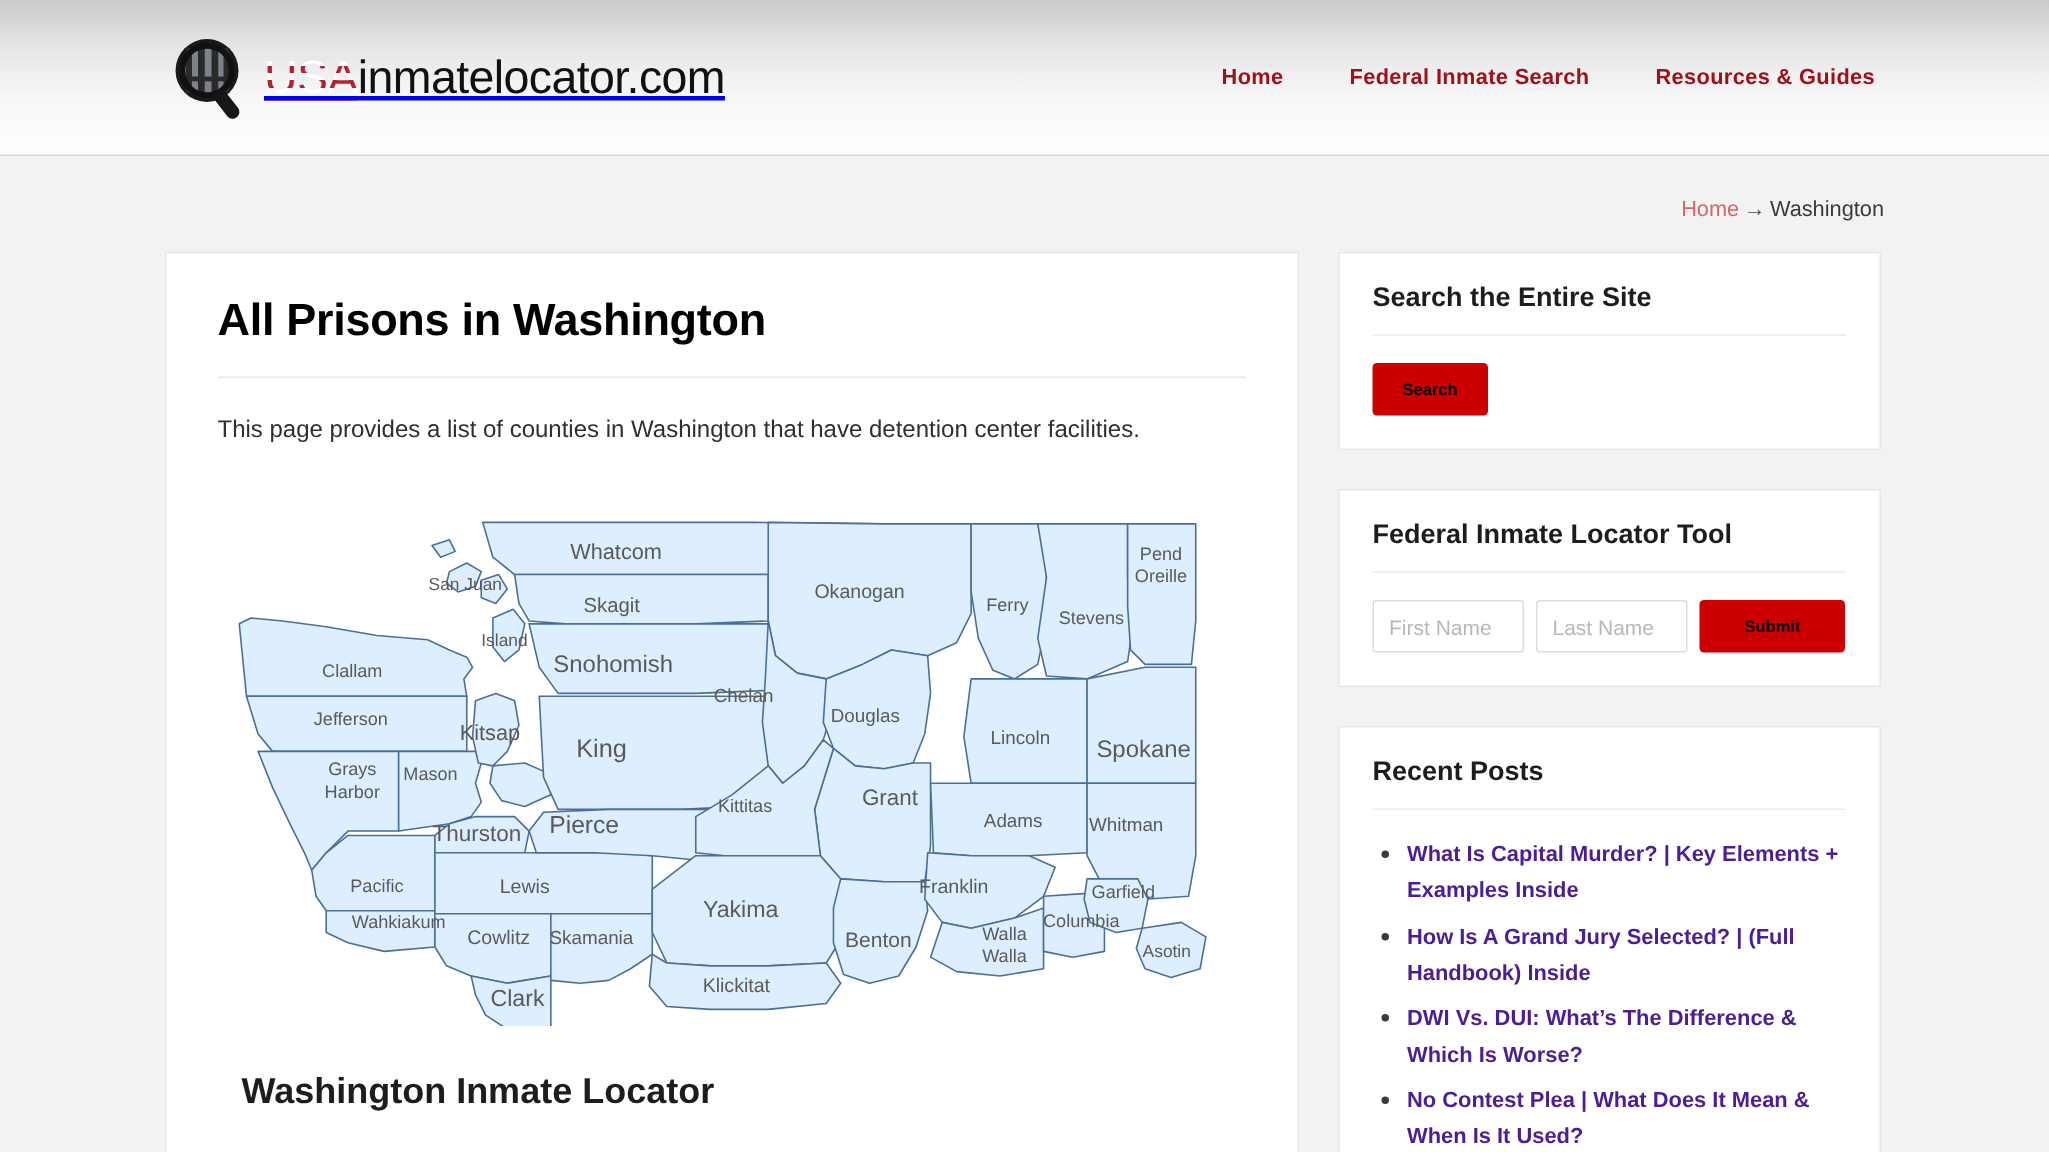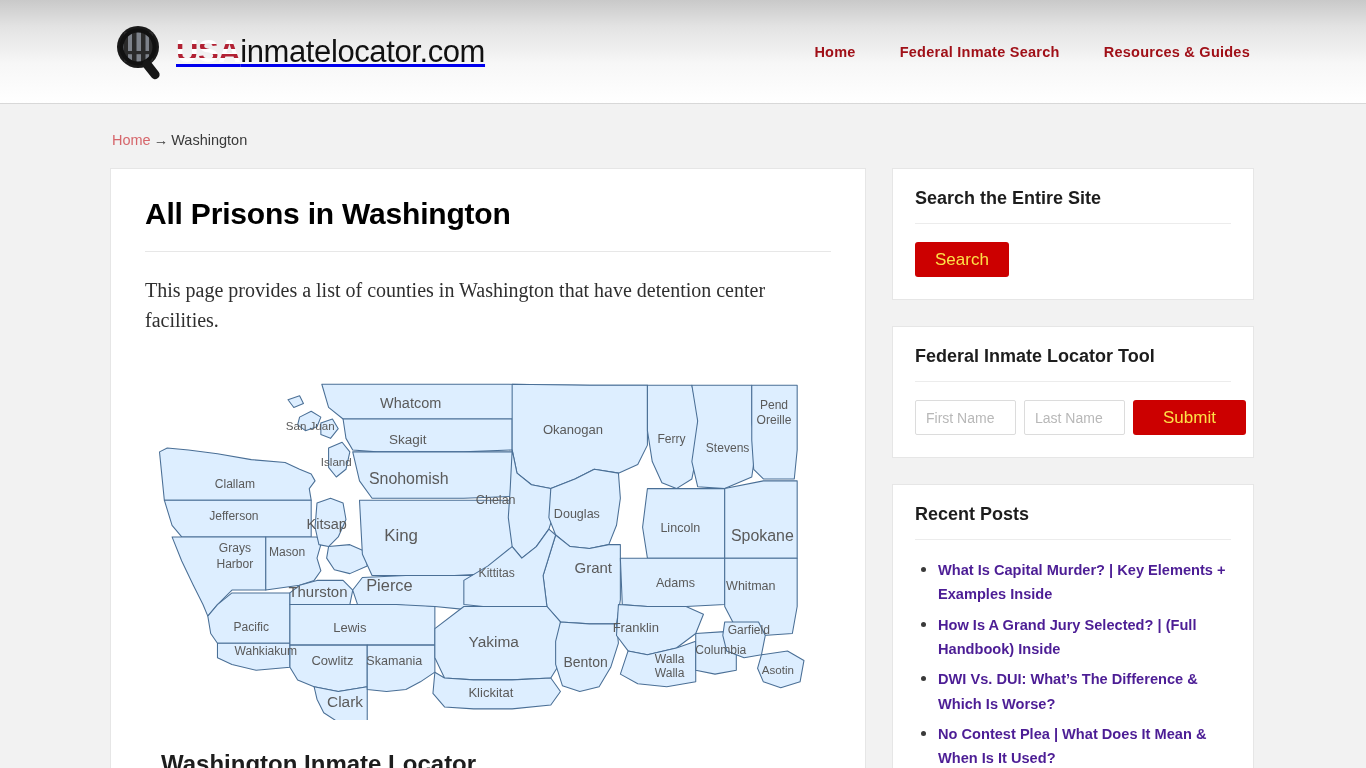--- a/index.html
+++ b/index.html
@@ -32,21 +32,21 @@
   .brand-mark { width: 60px; height: 58px; flex: 0 0 60px; }
   .brand-text {
     font-size: 31px;
     font-weight: 400;
     letter-spacing: -0.4px;
     color: #111;
     white-space: nowrap;
     font-family: "Liberation Sans", sans-serif;
   }
   .brand-usa {
-    font-weight: 700;
+    font-weight: 400;
     background: linear-gradient(to bottom,
         #b22234 0%, #b22234 14%,
         #ffffff 14%, #ffffff 28%,
         #b22234 28%, #b22234 42%,
         #ffffff 42%, #ffffff 56%,
         #b22234 56%, #b22234 70%,
         #ffffff 70%, #ffffff 84%,
         #b22234 84%, #b22234 100%);
     -webkit-background-clip: text;
     background-clip: text;
@@ -67,20 +67,21 @@
   
   .page-wrap {
     width: 1146px;
     margin: 0 auto;
     padding-top: 28px;
   }
   .breadcrumb {
     font-size: 14.5px;
     color: #3a3a3a;
     margin: 0 0 20px 2px;
+    text-align: right;
   }
   .breadcrumb a { color: #d6666b; text-decoration: none; }
   .breadcrumb .sep { color: #444; padding: 0 3px; }
 
   .columns { display: flex; align-items: flex-start; gap: 26px; }
 
   
   .content-card {
     width: 756px;
     background: #fff;
@@ -90,25 +91,24 @@
   }
   .page-title {
     font-size: 30px;
     font-weight: 700;
     color: #000000;
     margin: 0 0 20px 0;
     letter-spacing: -0.2px;
   }
   .title-rule { height: 1px; background: #e7e7e7; margin: 0 0 23px 0; }
   .intro {
-    font-size: 20px;
+    font-size: 16px;
     color: #2f2f2f;
     margin: 0 0 22px 0;
     line-height: 1.5;
-    font-family: Liberation Serif, serif;
   }
   .map-box { width: 100%; padding: 6px 0 18px 0; }
   .map-box svg { display: block; width: 100%; height: auto; }
   .section-heading {
     font-size: 24px;
     font-weight: 700;
     color: #1d1d1d;
     margin: 12px 0 0 16px;
   }
 
@@ -137,27 +137,27 @@
     font-size: 14px;
     color: #333;
     font-family: "Liberation Sans", sans-serif;
     outline: none;
     border-radius: 2px;
   }
   .txt-input::placeholder { color: #b8b8b8; }
   .search-row .txt-input { flex: 1 1 auto; min-width: 0; }
   .btn-red {
     background: #cc0000;
-    color: #fde047;
+    color: #000000;
     border: none;
     border-radius: 3px;
     height: 35px;
     padding: 0 20px;
-    font-size: 17px;
-    font-weight: 400;
+    font-size: 11px;
+    font-weight: 700;
     cursor: pointer;
     font-family: "Liberation Sans", sans-serif;
     white-space: nowrap;
   }
   .locator-row { display: flex; gap: 8px; align-items: flex-end; }
   .locator-row .txt-input { width: 101px; flex: 0 0 101px; }
   .locator-row .btn-red { padding: 0 30px; flex: 0 0 auto; }
 
   .posts { list-style: none; margin: 0; padding: 0 0 0 2px; }
   .posts li {

